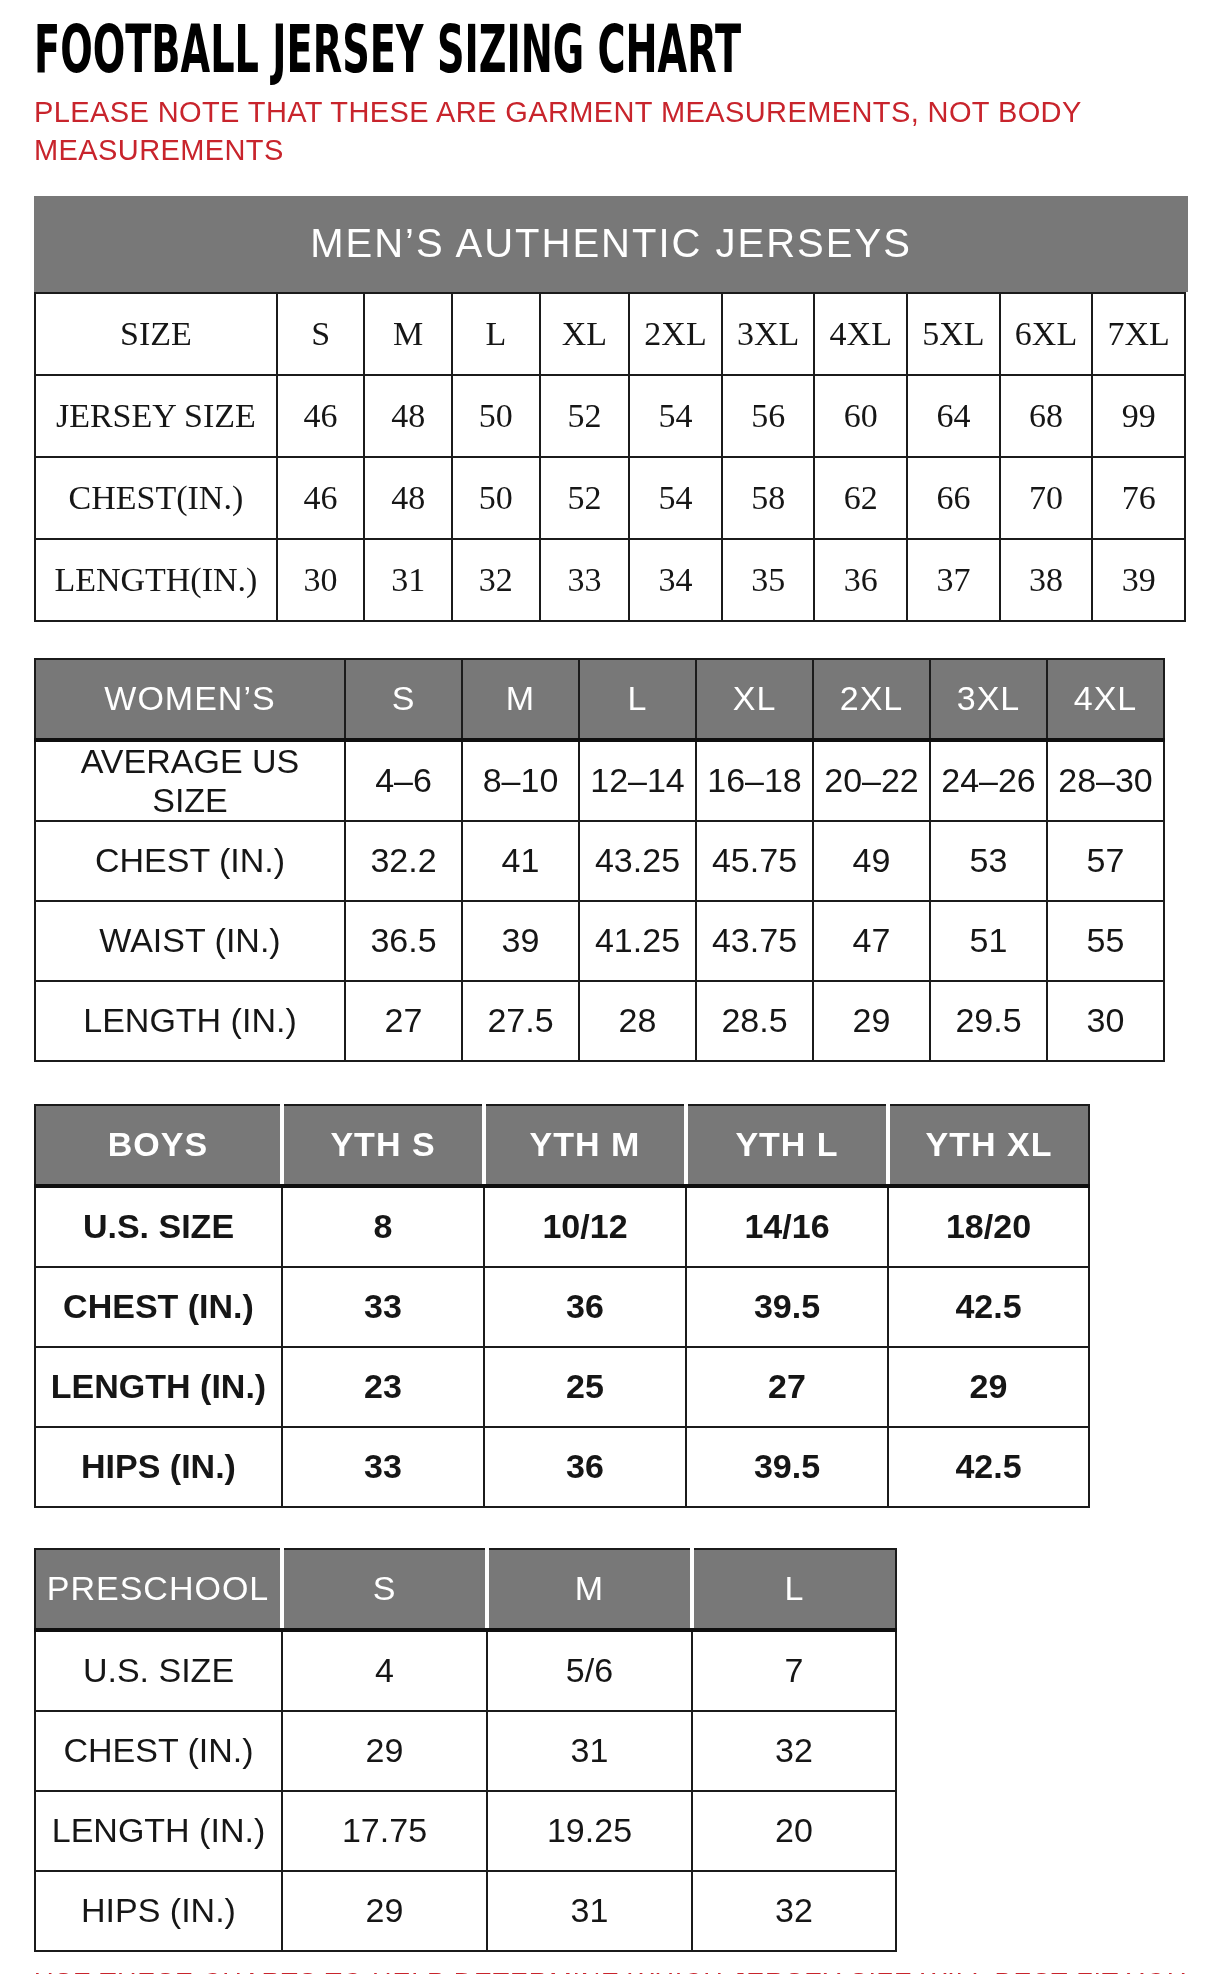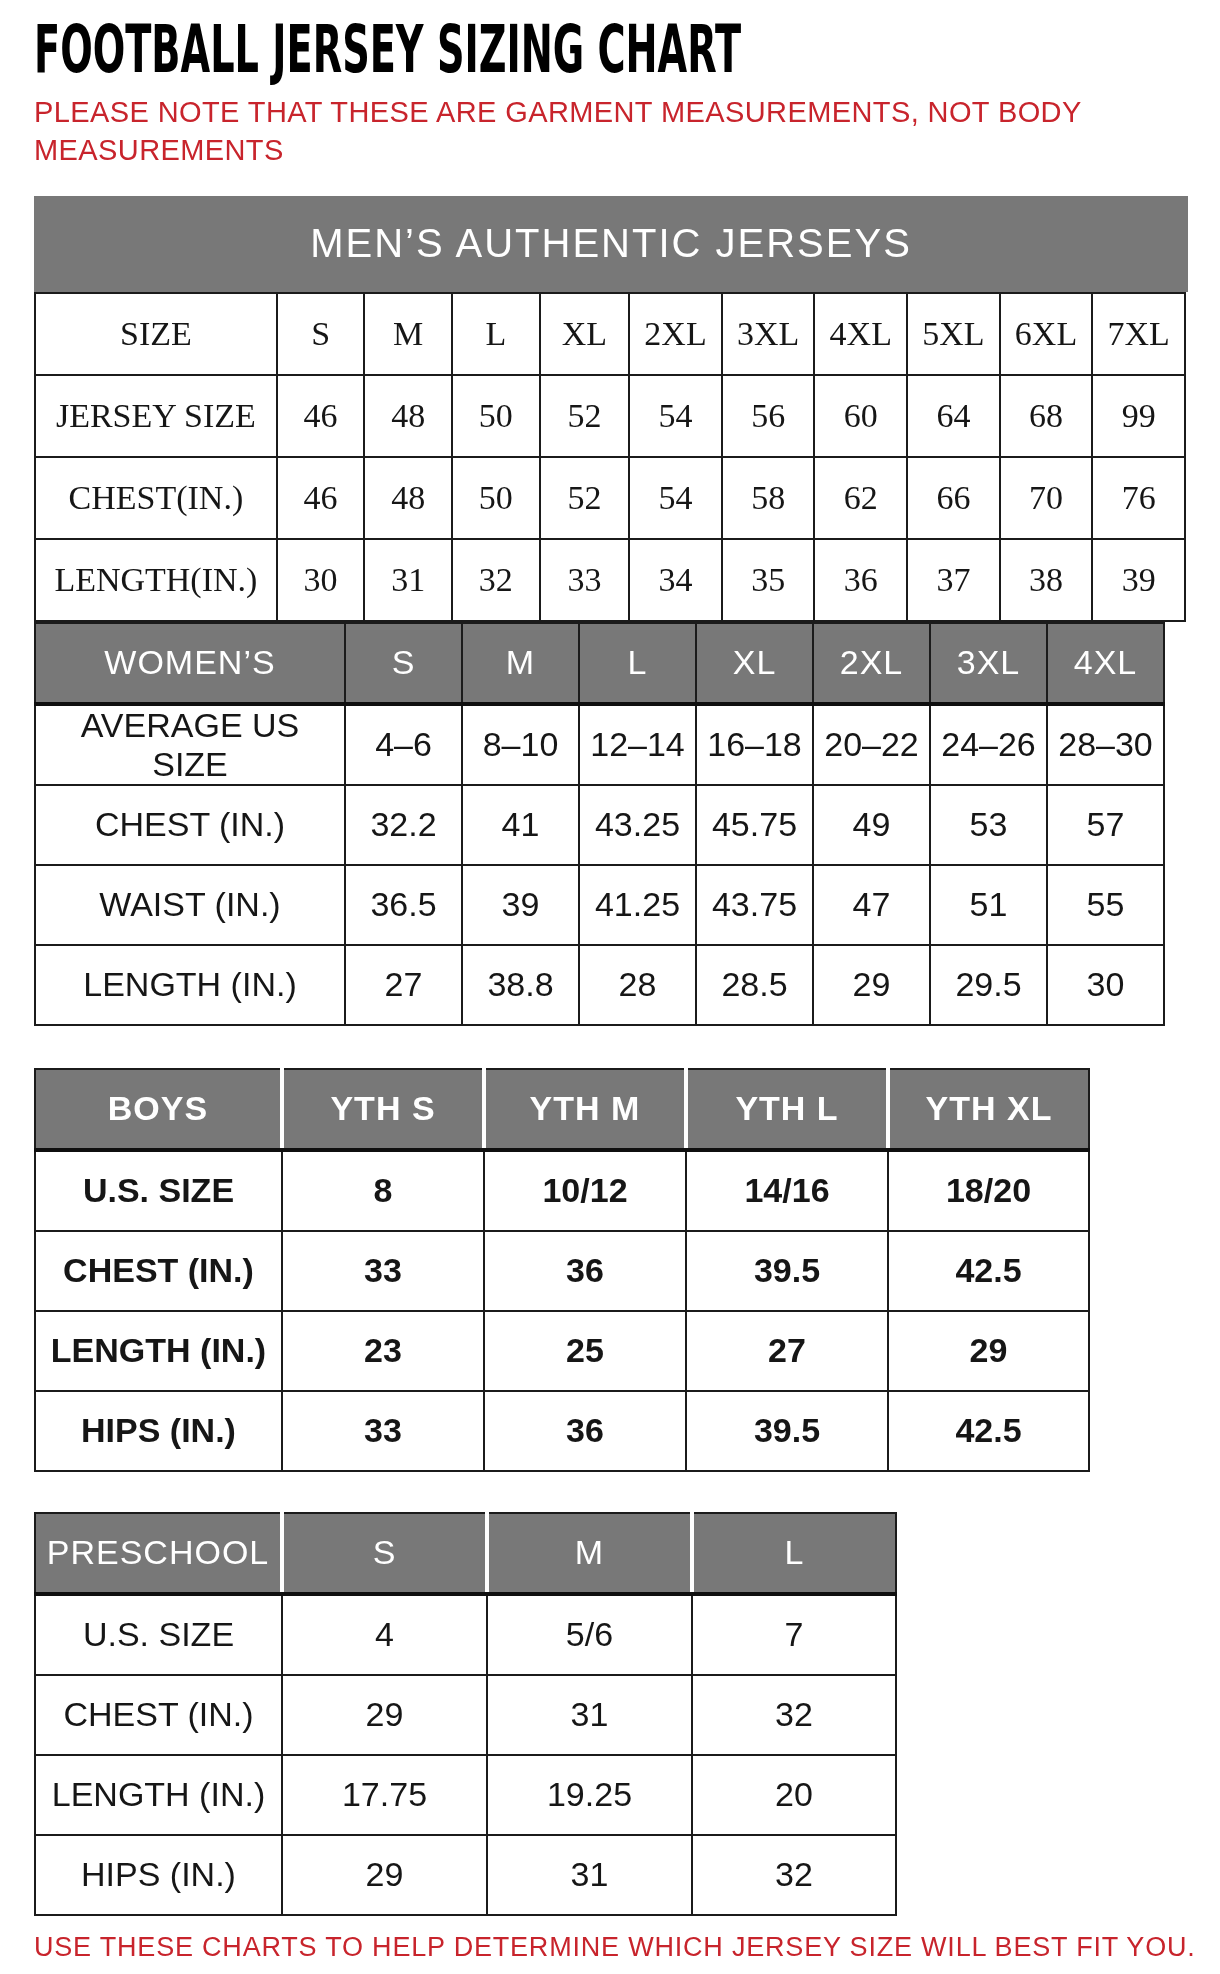--- a/index.html
+++ b/index.html
@@ -43,21 +43,21 @@
   .mens .label{width:238px;}
   .mens .v{width:87px;}
 
   
   .gh{
     background:#787878 !important;color:#fff;letter-spacing:1px;
     height:72px;border-bottom:4px solid #0f0f0f;
   }
 
   
-  .womens{border-radius:11px;}
+  .womens{margin-top:36px;border-radius:11px;}
   .womens .td{height:78px;}
   .womens .label{width:236px;}
   .womens .v{width:107px;}
   .pad{padding:0 36px;}
 
   
   .boys{margin-top:42px;}
   .boys .td{height:78px;font-weight:bold;}
   .boys .label{width:236px;}
   .boys .v{width:190px;}
@@ -183,21 +183,21 @@
       <div class="td v">39</div>
       <div class="td v">41.25</div>
       <div class="td v">43.75</div>
       <div class="td v">47</div>
       <div class="td v">51</div>
       <div class="td v">55</div>
     </div>
     <div class="tr">
       <div class="td label">LENGTH (IN.)</div>
       <div class="td v">27</div>
-      <div class="td v">38.8</div>
+      <div class="td v">27.5</div>
       <div class="td v">28</div>
       <div class="td v">28.5</div>
       <div class="td v">29</div>
       <div class="td v">29.5</div>
       <div class="td v">30</div>
     </div>
   </div>
 
   <div class="tbl boys">
     <div class="tr">

